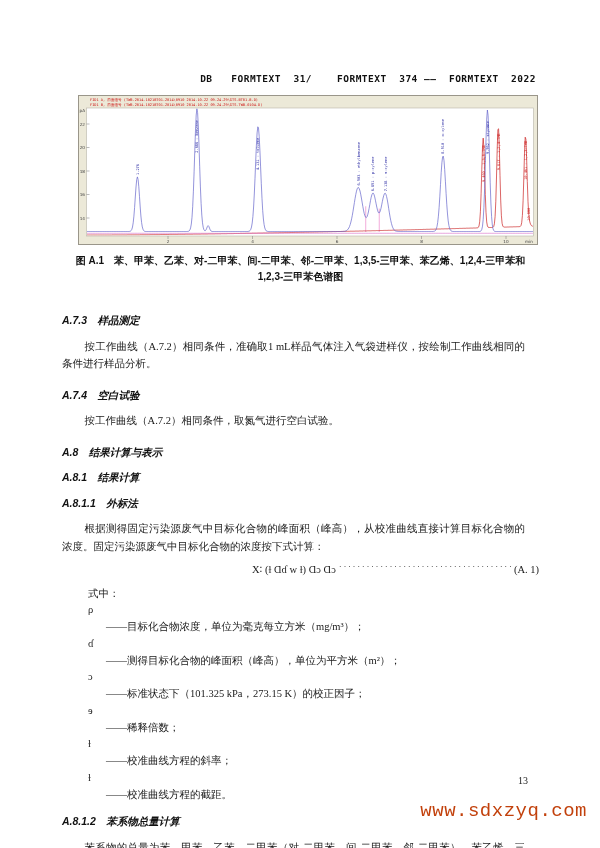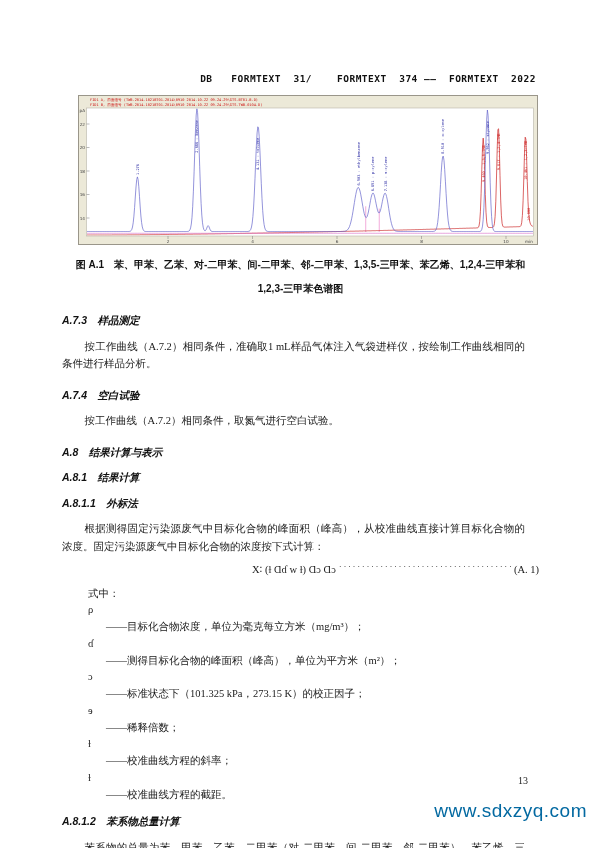--- a/index.html
+++ b/index.html
@@ -5,42 +5,42 @@
   html,body{margin:0;padding:0;background:#888;}
   .page{position:relative;width:600px;height:848px;background:#ffffff;margin:0 auto;
         font-family:"Liberation Serif",serif;color:#1a1a1a;overflow:hidden;}
   .header{position:absolute;top:73px;left:0;right:64px;text-align:right;
           font-family:"DejaVu Sans Mono",monospace;font-weight:bold;font-size:9.5px;
           letter-spacing:.5px;white-space:pre;color:#111;}
   .chart-wrap{position:absolute;left:78px;top:95px;width:460px;height:150px;}
   .chart-wrap svg{display:block;}
   .caption{position:absolute;left:62px;top:253px;width:477px;text-align:center;
            font-family:"Liberation Sans",sans-serif;font-weight:bold;font-size:10px;
-           line-height:24px;color:#111;}
+           line-height:16px;color:#111;}
   .content{position:absolute;left:62px;top:312px;width:477px;font-size:10.5px;line-height:17.5px;}
   .sec{font-family:"Liberation Sans",sans-serif;font-weight:bold;font-size:10.5px;
        margin:14px 0 0 0;color:#111;font-style:italic;}
   .sec.first{margin-top:0;}
   .sec.tight{margin-top:8px;}
   .body-p{margin:8px 14px 0 0;text-indent:2.15em;text-align:justify;}
   .formula-row{display:flex;align-items:center;margin:6px 0 0 0;}
   .f-sp{flex:0 0 190px;}
   .f-expr{white-space:pre;}
   .f-dots{flex:1 1 auto;overflow:hidden;white-space:nowrap;font-size:9px;letter-spacing:1.6px;
           color:#222;position:relative;top:-3px;margin:0 3px;}
   .f-label{flex:0 0 auto;}
   .sub{font-size:7px;vertical-align:-2px;}
   .sub.it{margin-top:40px;}
   .where-label{margin:6px 0 0 0;padding-left:26px;}
   .def-row{display:flex;line-height:16.5px;padding-left:26px;}
   .def-sym{flex:0 0 18px;}
   .def-desc{flex:1;margin-top:17px;}
   .pagenum{position:absolute;top:775px;right:72px;font-size:10px;}
-  .watermark{position:absolute;top:800px;right:13px;font-family:Liberation Sans, sans-serif;
-             font-size:19px;color:#0369a1;letter-spacing:.5px;}
+  .watermark{position:absolute;top:800px;right:13px;font-family:Liberation Mono, monospace;
+             font-size:19px;color:#c2410c;letter-spacing:.5px;}
 </style>
 </head>
 <body>
 
 <div class="page">
 
   <div class="header">DB   FORMTEXT  31/    FORMTEXT  374 ——  FORMTEXT  2022</div>
 
   <figure class="chart-wrap" style="margin:0">
     <svg width="460" height="150" viewBox="0 0 460 150">

